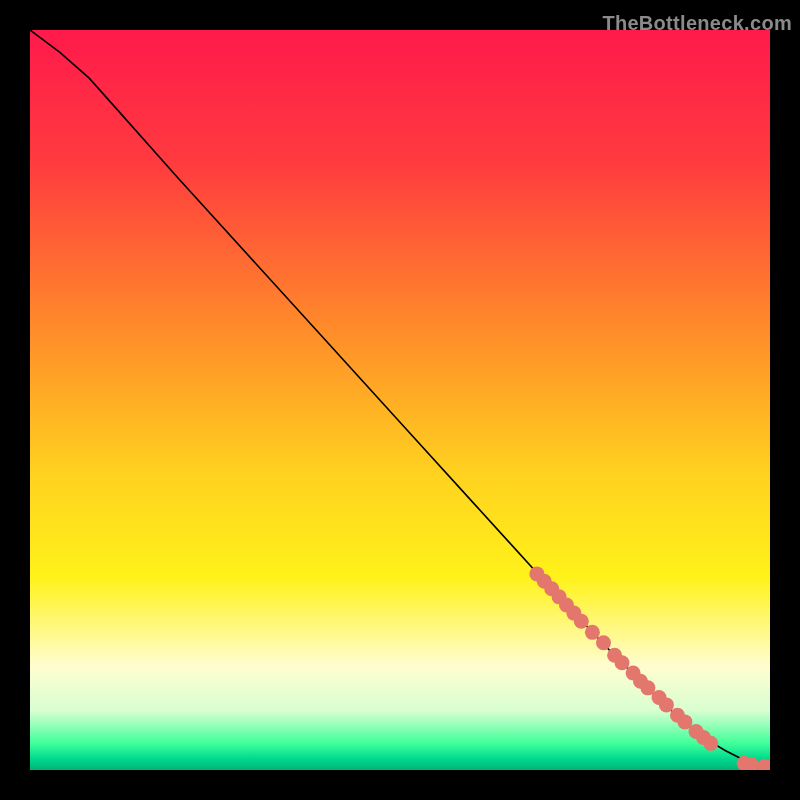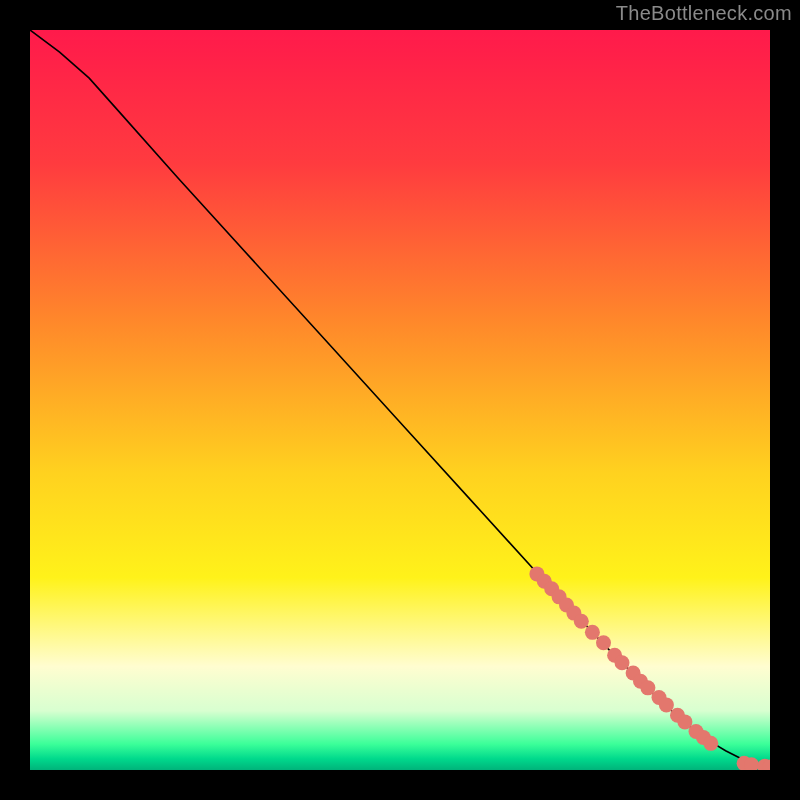--- a/index.html
+++ b/index.html
@@ -12,25 +12,25 @@
     font-family: Arial, Helvetica, sans-serif;
   }
   .frame {
     position: relative;
     width: 800px;
     height: 800px;
     background: #000;
   }
   .watermark {
     position: absolute;
-    top: 2px;
+    top: 12px;
     right: 8px;
     color: #8a8a8a;
     font-size: 20px;
-    font-weight: 400;
+    font-weight: 700;
     letter-spacing: 0.3px;
     z-index: 20;
   }
   .plot-wrap {
     position: absolute;
     left: 30px;
     top: 30px;
     width: 740px;
     height: 740px;
   }

